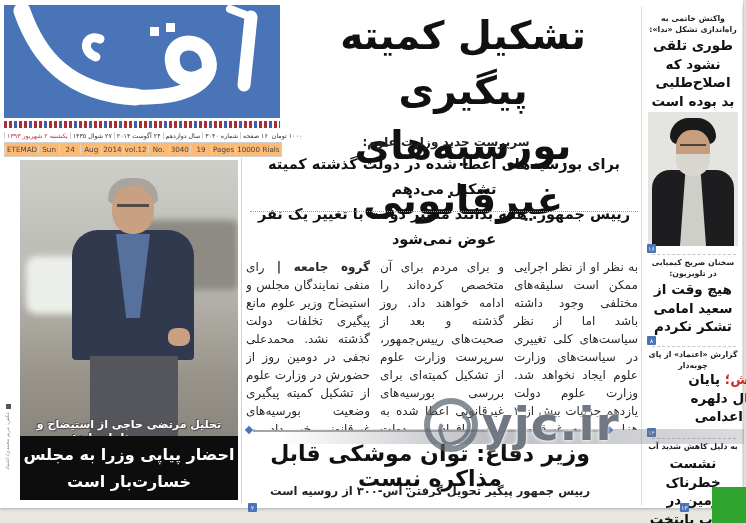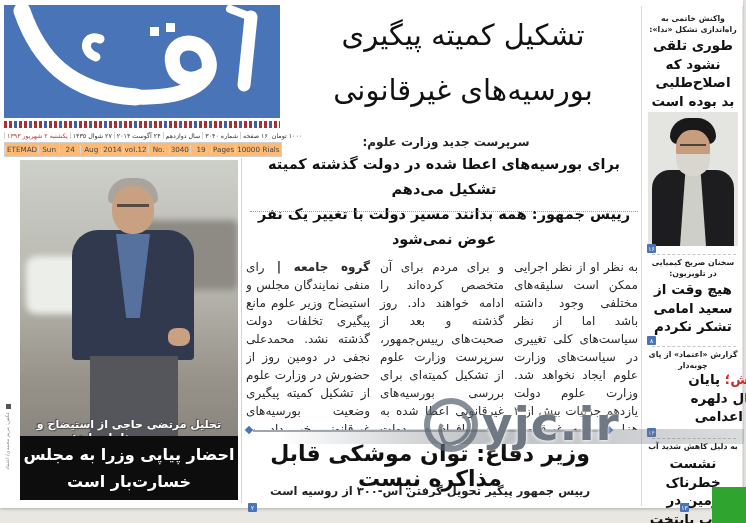--- a/index.html
+++ b/index.html
@@ -14,21 +14,21 @@
   .dotbar{left:4px;top:121px;width:276px;height:7px;
     background:repeating-linear-gradient(90deg,#a83030 0 3px,#ffffff 3px 5px,#a83030 5px 8px,#ffffff 8px 10px,#3a62a8 10px 13px,#ffffff 13px 15px);}
   .date-fa{left:4px;top:130px;width:276px;height:10px;font-size:6.3px;color:#333;display:flex;flex-direction:row-reverse;justify-content:space-between;align-items:center;}
   .date-fa .seg{padding:0 2px;border-left:1px solid #cfcfcf;white-space:nowrap;}
   .date-fa .seg:last-child{border-left:none;}
   .date-fa .red{color:#c23434;}
   .date-en{left:4px;top:142px;width:276px;height:13px;border:1px solid #cfcfcf;display:flex;align-items:center;font-size:7.2px;color:#444;background:#fdba74;}
   .date-en .cell{flex:1;text-align:center;border-left:1px solid #d8d8d8;white-space:nowrap;padding:0 1px;}
   .date-en .cell:last-child{border-left:none;}
   
-  .lead-h{left:288px;top:8px;width:350px;height:118px;font-weight:400;color:#111;font-size:29px;line-height:55px;letter-spacing:-1px;}
+  .lead-h{left:288px;top:8px;width:350px;height:118px;font-weight:700;color:#111;font-size:39px;line-height:55px;letter-spacing:-1px;}
   .kicker1{left:255px;top:135px;width:382px;font-size:12px;font-weight:bold;color:#222;}
   .deck{left:250px;top:152px;width:388px;font-size:14.5px;font-weight:bold;color:#111;line-height:25px;}
   .dotted-rule{left:250px;top:211px;width:388px;border-top:1px dotted #9a9a9a;height:0;}
   
   .bodytext{left:246px;top:218px;width:392px;height:212px;display:flex;flex-direction:row-reverse;gap:10px;overflow:hidden;}
   .bodytext .col{flex:1;font-size:12px;line-height:18px;text-align:justify;color:#2a2a2a;margin-top:40px;}
   .readmore{font-weight:bold;}
   
   .vrule-left{left:241px;top:158px;width:1px;height:345px;background:#d4d4d4;}
   .vrule-side{left:641px;top:6px;width:1px;height:500px;background:#dedede;}

